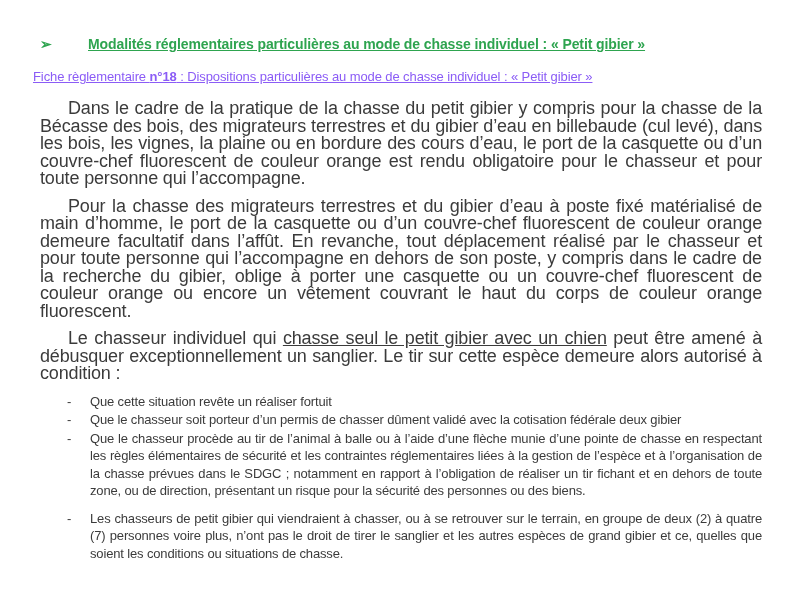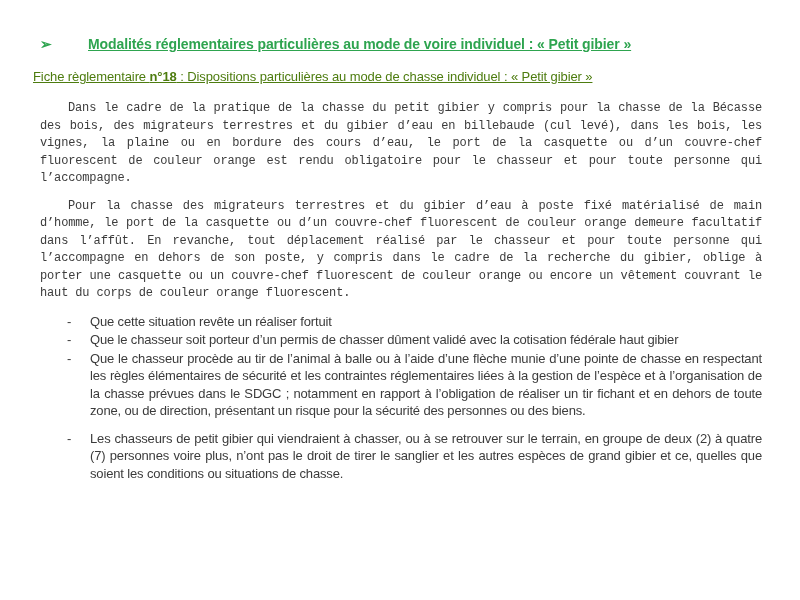--- a/index.html
+++ b/index.html
@@ -33,35 +33,34 @@
     margin: 0;
     font-size: 14px;
     font-weight: bold;
     color: #2ea44f;
     text-decoration: underline;
     letter-spacing: -0.1px;
   }
   .subheading {
     margin: 0 0 16px -7px;
     font-size: 13px;
-    color: #4d7c0f;
+    color: #8b5cf6;
     text-decoration: underline;
     letter-spacing: -0.1px;
   }
   .subheading .num {
     font-weight: bold;
   }
   .body-par {
     margin: 0 0 10px 0;
-    font-size: 12px;
+    font-size: 18px;
     line-height: 17.5px;
     text-align: justify;
     text-indent: 28px;
     letter-spacing: -0.15px;
-    font-family: Liberation Mono, monospace;
   }
   .body-par .u {
     text-decoration: underline;
   }
   .hang-list {
     margin: 4px 0 0 0;
     padding: 0;
     list-style: none;
   }
   .hang-list li {
@@ -83,41 +82,44 @@
     text-align: justify;
   }
 </style>
 </head>
 <body>
 
 <div class="page">
 
   <div class="heading-row">
     <span class="arrow-bullet">➢</span>
-    <h1 class="section-title">Modalités réglementaires particulières au mode de voire individuel : « Petit gibier »</h1>
+    <h1 class="section-title">Modalités réglementaires particulières au mode de chasse individuel : « Petit gibier »</h1>
   </div>
 
   <div class="subheading">
     <span>Fiche règlementaire </span><span class="num">n°18</span><span> : Dispositions particulières au mode de chasse individuel : « Petit gibier »</span>
   </div>
 
   <p class="body-par">Dans le cadre de la pratique de la chasse du petit gibier y compris pour la chasse de la Bécasse des bois, des migrateurs terrestres et du gibier d’eau en billebaude (cul levé), dans les bois, les vignes, la plaine ou en bordure des cours d’eau, le port de la casquette ou d’un couvre-chef fluorescent de couleur orange est rendu obligatoire pour le chasseur et pour toute personne qui l’accompagne.</p>
 
   <p class="body-par">Pour la chasse des migrateurs terrestres et du gibier d’eau à poste fixé matérialisé de main d’homme, le port de la casquette ou d’un couvre-chef fluorescent de couleur orange demeure facultatif dans l’affût. En revanche, tout déplacement réalisé par le chasseur et pour toute personne qui l’accompagne en dehors de son poste, y compris dans le cadre de la recherche du gibier, oblige à porter une casquette ou un couvre-chef fluorescent de couleur orange ou encore un vêtement couvrant le haut du corps de couleur orange fluorescent.</p>
 
 
+  <p class="body-par">
+    <span>Le chasseur individuel qui </span><span class="u">chasse seul le petit gibier avec un chien</span><span> peut être amené à débusquer exceptionnellement un sanglier. Le tir sur cette espèce demeure alors autorisé à condition :</span>
+  </p>
 
   <ul class="hang-list">
     <li>
       <span class="marker">-</span>
       <span class="text">Que cette situation revête un réaliser fortuit</span>
     </li>
     <li>
       <span class="marker">-</span>
-      <span class="text">Que le chasseur soit porteur d’un permis de chasser dûment validé avec la cotisation fédérale haut gibier</span>
+      <span class="text">Que le chasseur soit porteur d’un permis de chasser dûment validé avec la cotisation fédérale deux gibier</span>
     </li>
     <li>
       <span class="marker">-</span>
       <span class="text">Que le chasseur procède au tir de l’animal à balle ou à l’aide d’une flèche munie d’une pointe de chasse en respectant les règles élémentaires de sécurité et les contraintes réglementaires liées à la gestion de l’espèce et à l’organisation de la chasse prévues dans le SDGC ; notamment en rapport à l’obligation de réaliser un tir fichant et en dehors de toute zone, ou de direction, présentant un risque pour la sécurité des personnes ou des biens.</span>
     </li>
     <li class="spaced">
       <span class="marker">-</span>
       <span class="text">Les chasseurs de petit gibier qui viendraient à chasser, ou à se retrouver sur le terrain, en groupe de deux (2) à quatre (7) personnes voire plus, n’ont pas le droit de tirer le sanglier et les autres espèces de grand gibier et ce, quelles que soient les conditions ou situations de chasse.</span>
     </li>
   </ul>

